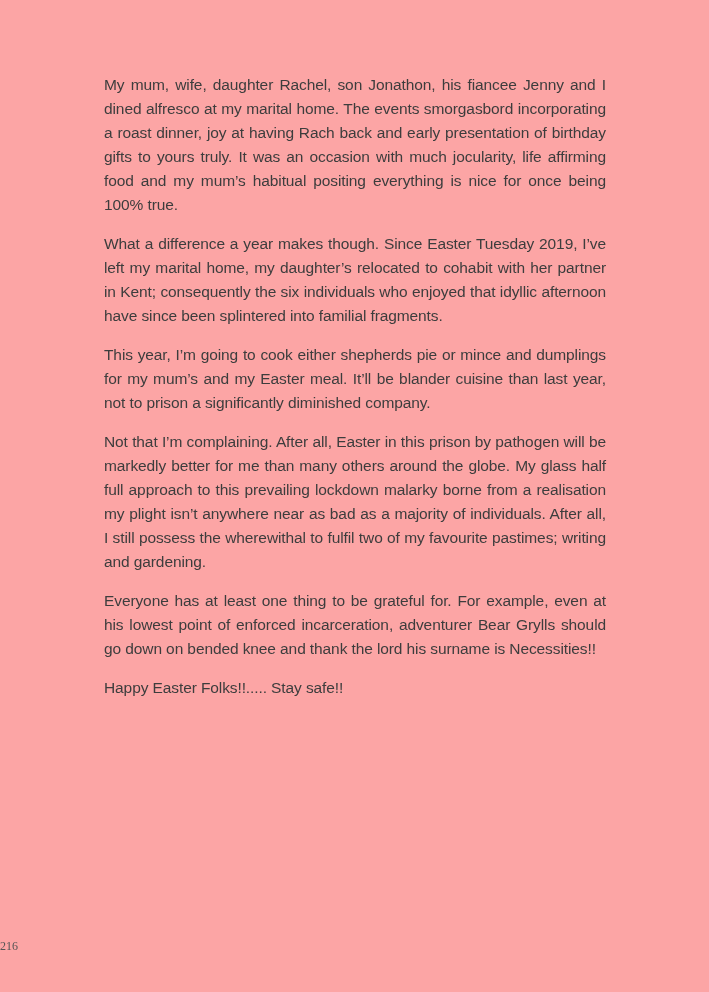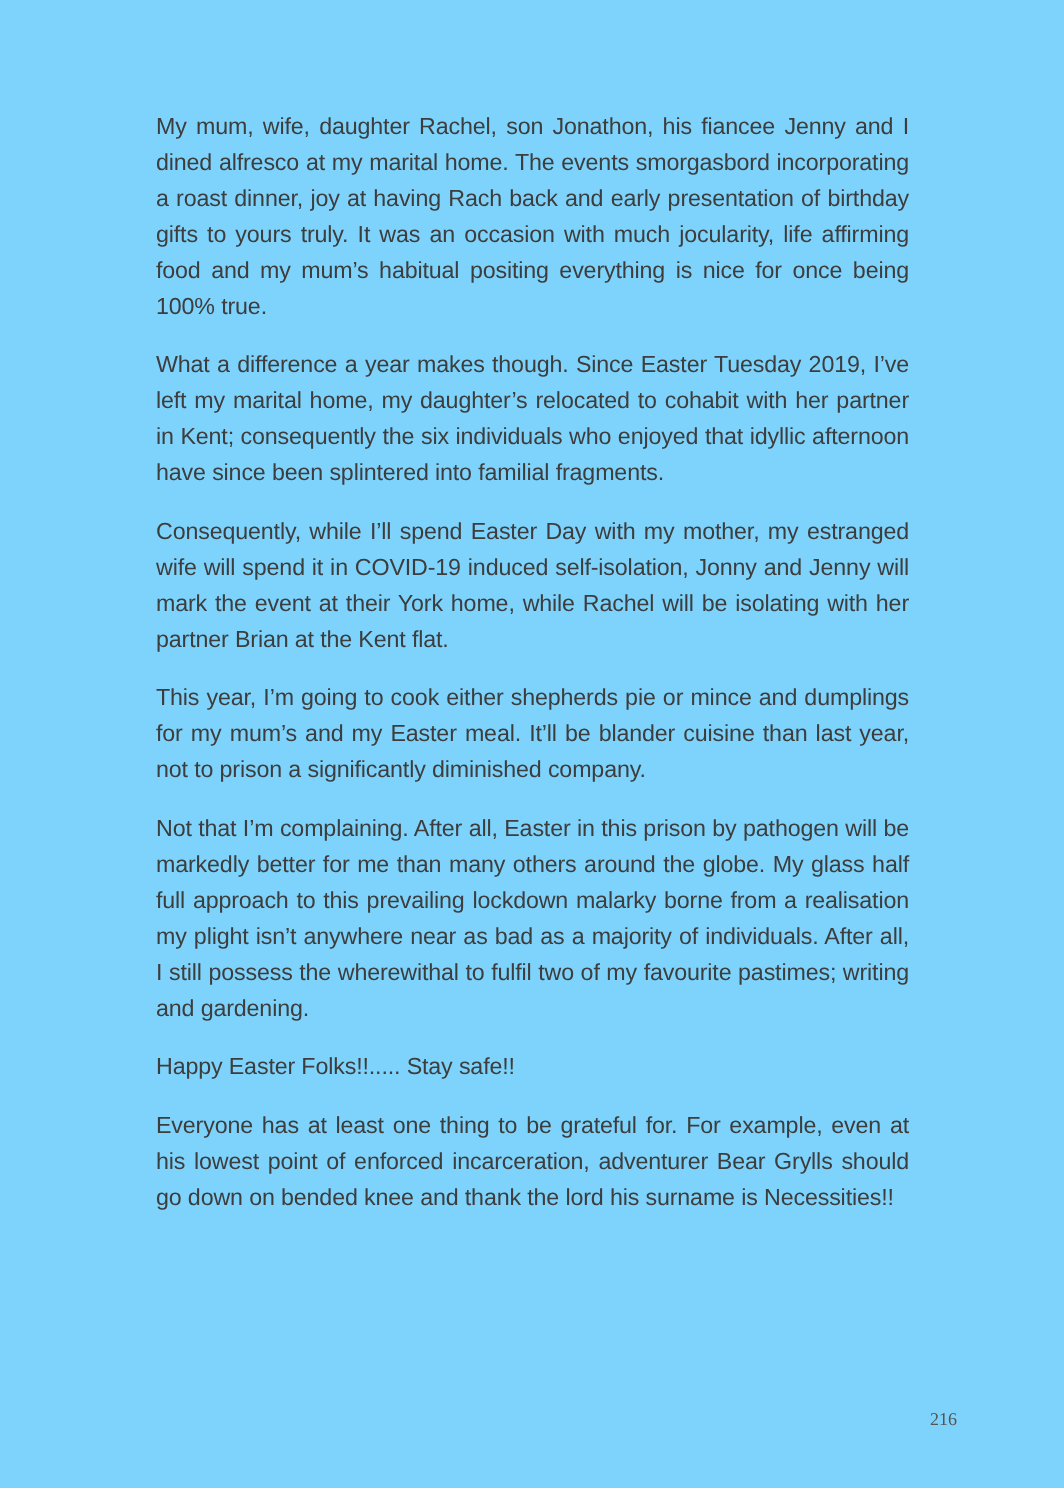--- a/index.html
+++ b/index.html
@@ -13,21 +13,21 @@
     position: relative;
     font-family: "Liberation Sans", "DejaVu Sans", sans-serif;
     overflow: hidden;
   }
   .page {
     position: absolute;
     top: 0;
     left: 0;
     width: 709px;
     height: 992px;
-    background: #7dd3fc;
+    background: #fca5a5;
   }
   .text-block {
     position: absolute;
     top: 73px;
     left: 104px;
     width: 502px;
   }
   .text-block p {
     margin: 0 0 15px 0;
     font-size: 15.5px;
@@ -38,34 +38,32 @@
     letter-spacing: -0.1px;
   }
   .text-block p:last-child {
     margin-bottom: 0;
   }
   .page-number {
     position: absolute;
     bottom: 38px;
     left: 0;
     width: 598px;
-    text-align: right;
+    text-align: left;
     font-family: "Liberation Serif", "DejaVu Serif", serif;
     font-size: 12px;
     color: #555555;
-    padding-left: 40px;
   }
 </style>
 </head>
 <body>
 
 <div class="page">
   <div class="text-block">
     <p>My mum, wife, daughter Rachel, son Jonathon, his fiancee Jenny and I dined alfresco at my marital home. The events smorgasbord incorporating a roast dinner, joy at having Rach back and early presentation of birthday gifts to yours truly. It was an occasion with much jocularity, life affirming food and my mum’s habitual positing everything is nice for once being 100% true.</p>
     <p>What a difference a year makes though. Since Easter Tuesday 2019, I’ve left my marital home, my daughter’s relocated to cohabit with her partner in Kent; consequently the six individuals who enjoyed that idyllic afternoon have since been splintered into familial fragments.</p>
-    <p>Consequently, while I’ll spend Easter Day with my mother, my estranged wife will spend it in COVID-19 induced self-isolation, Jonny and Jenny will mark the event at their York home, while Rachel will be isolating with her partner Brian at the Kent flat.</p>
     <p>This year, I’m going to cook either shepherds pie or mince and dumplings for my mum’s and my Easter meal. It’ll be blander cuisine than last year, not to prison a significantly diminished company.</p>
     <p>Not that I’m complaining. After all, Easter in this prison by pathogen will be markedly better for me than many others around the globe. My glass half full approach to this prevailing lockdown malarky borne from a realisation my plight isn’t anywhere near as bad as a majority of individuals. After all, I still possess the wherewithal to fulfil two of my favourite pastimes; writing and gardening.</p>
+    <p>Everyone has at least one thing to be grateful for. For example, even at his lowest point of enforced incarceration, adventurer Bear Grylls should go down on bended knee and thank the lord his surname is Necessities!!</p>
     <p>Happy Easter Folks!!..... Stay safe!!</p>
-    <p>Everyone has at least one thing to be grateful for. For example, even at his lowest point of enforced incarceration, adventurer Bear Grylls should go down on bended knee and thank the lord his surname is Necessities!!</p>
   </div>
   <div class="page-number">216</div>
 </div>
 
 </body></html>

